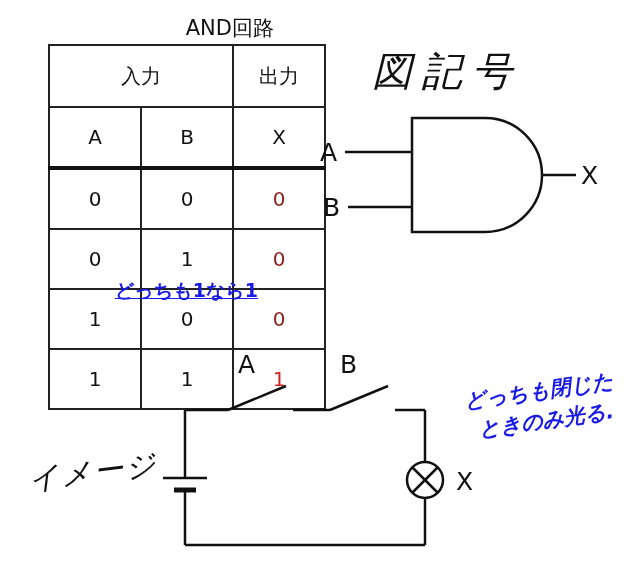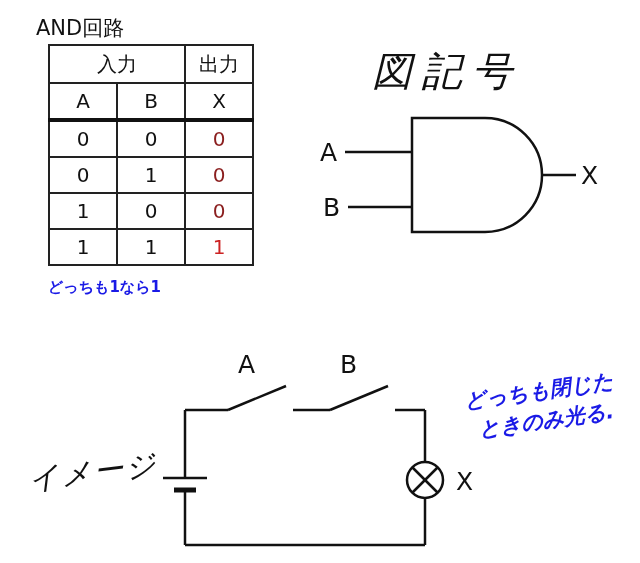--- a/index.html
+++ b/index.html
@@ -3,35 +3,35 @@
 <meta charset="utf-8">
 <style>
   html,body{margin:0;padding:0;background:#fff;}
   #page{
     position:relative;width:640px;height:563px;background:#ffffff;
     font-family:"DejaVu Sans","Liberation Sans",sans-serif;color:#111;
     overflow:hidden;
   }
   
   .tbl-title{
-    position:absolute;left:36px;top:14px;width:210px;text-align:left;
+    position:absolute;left:64px;top:14px;width:210px;text-align:right;
     font-size:21px;color:#111;
   }
   table.truth{
     position:absolute;left:48px;top:44px;border-collapse:collapse;
     font-size:20px;text-align:center;color:#111;
   }
   table.truth td{
-    border:2px solid #222;width:66px;height:34px;padding:0;
+    border:2px solid #222;width:66px;height:34px;padding:12px;
   }
   table.truth tr.hdr1 td{height:36px;}
   table.truth tr.hdr2 td{border-bottom:4px solid #111;}
   .tbl-caption{
-    position:absolute;left:48px;top:278px;width:210px;text-align:left;
-    font-size:15px;font-weight:700;
+    position:absolute;left:48px;top:278px;width:210px;text-align:right;
+    font-size:19px;font-weight:700;text-decoration:underline;
   }
   
   .symbol-title{
     position:absolute;left:372px;top:44px;font-size:40px;letter-spacing:10px;
     font-style:italic;color:#111;
   }
   .gate-svg{position:absolute;left:300px;top:100px;}
   
   .circuit-svg{position:absolute;left:0px;top:340px;}
   .image-label{

